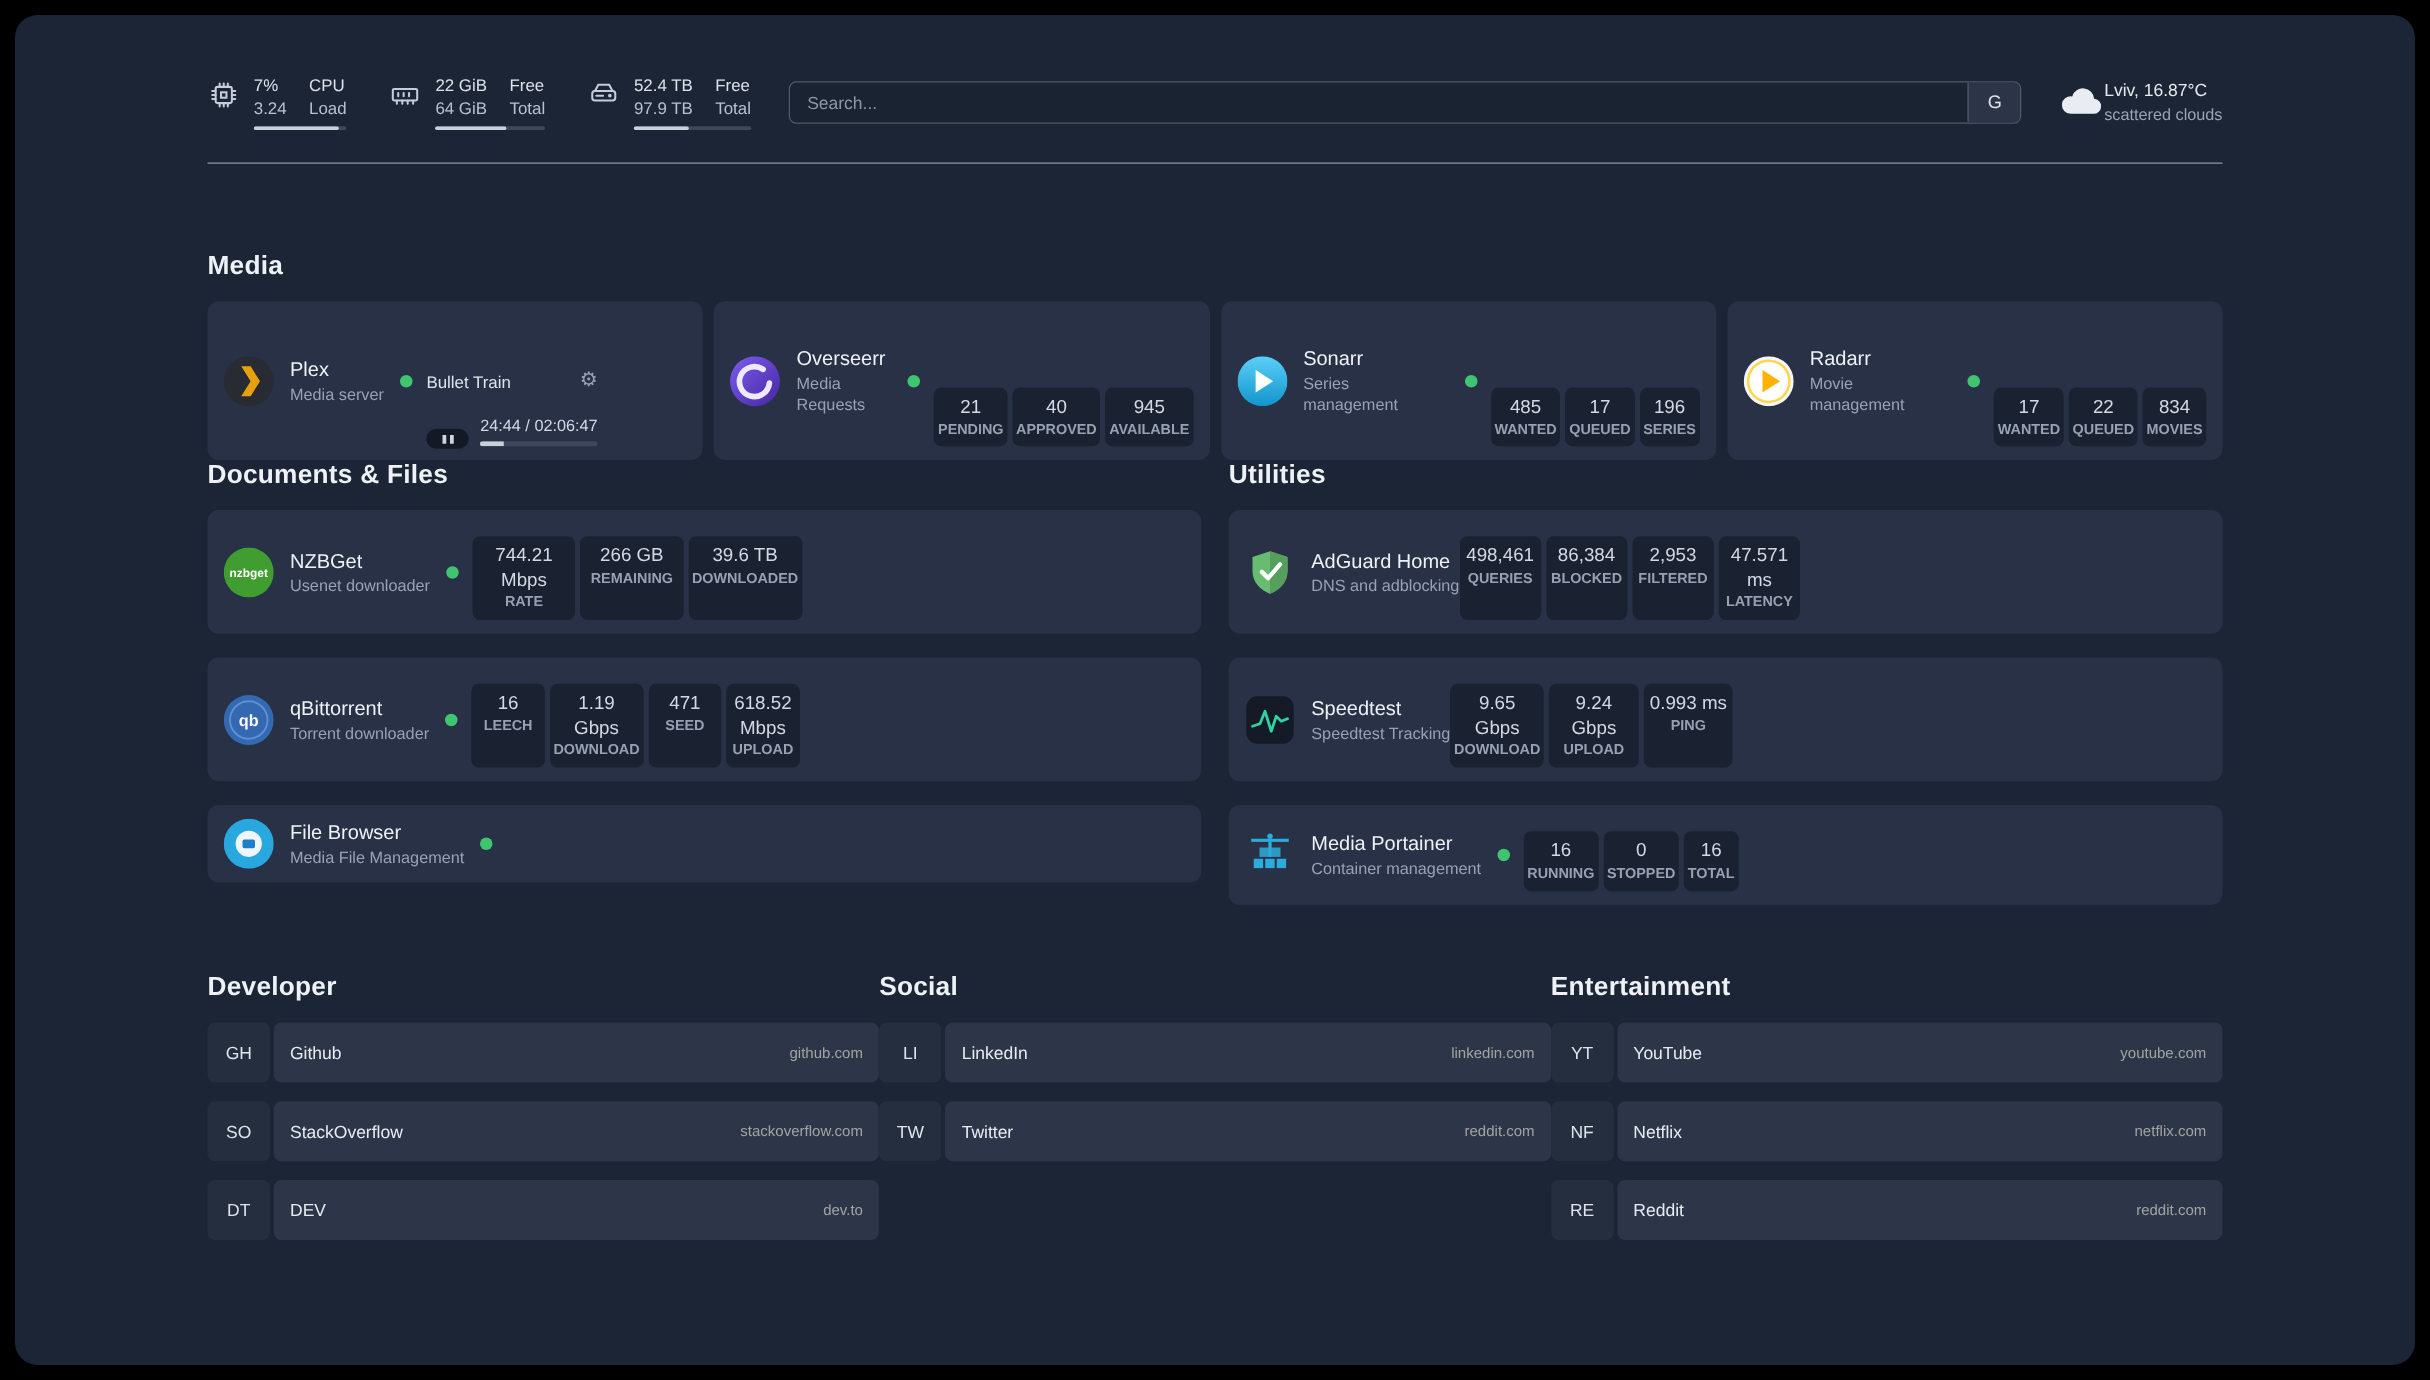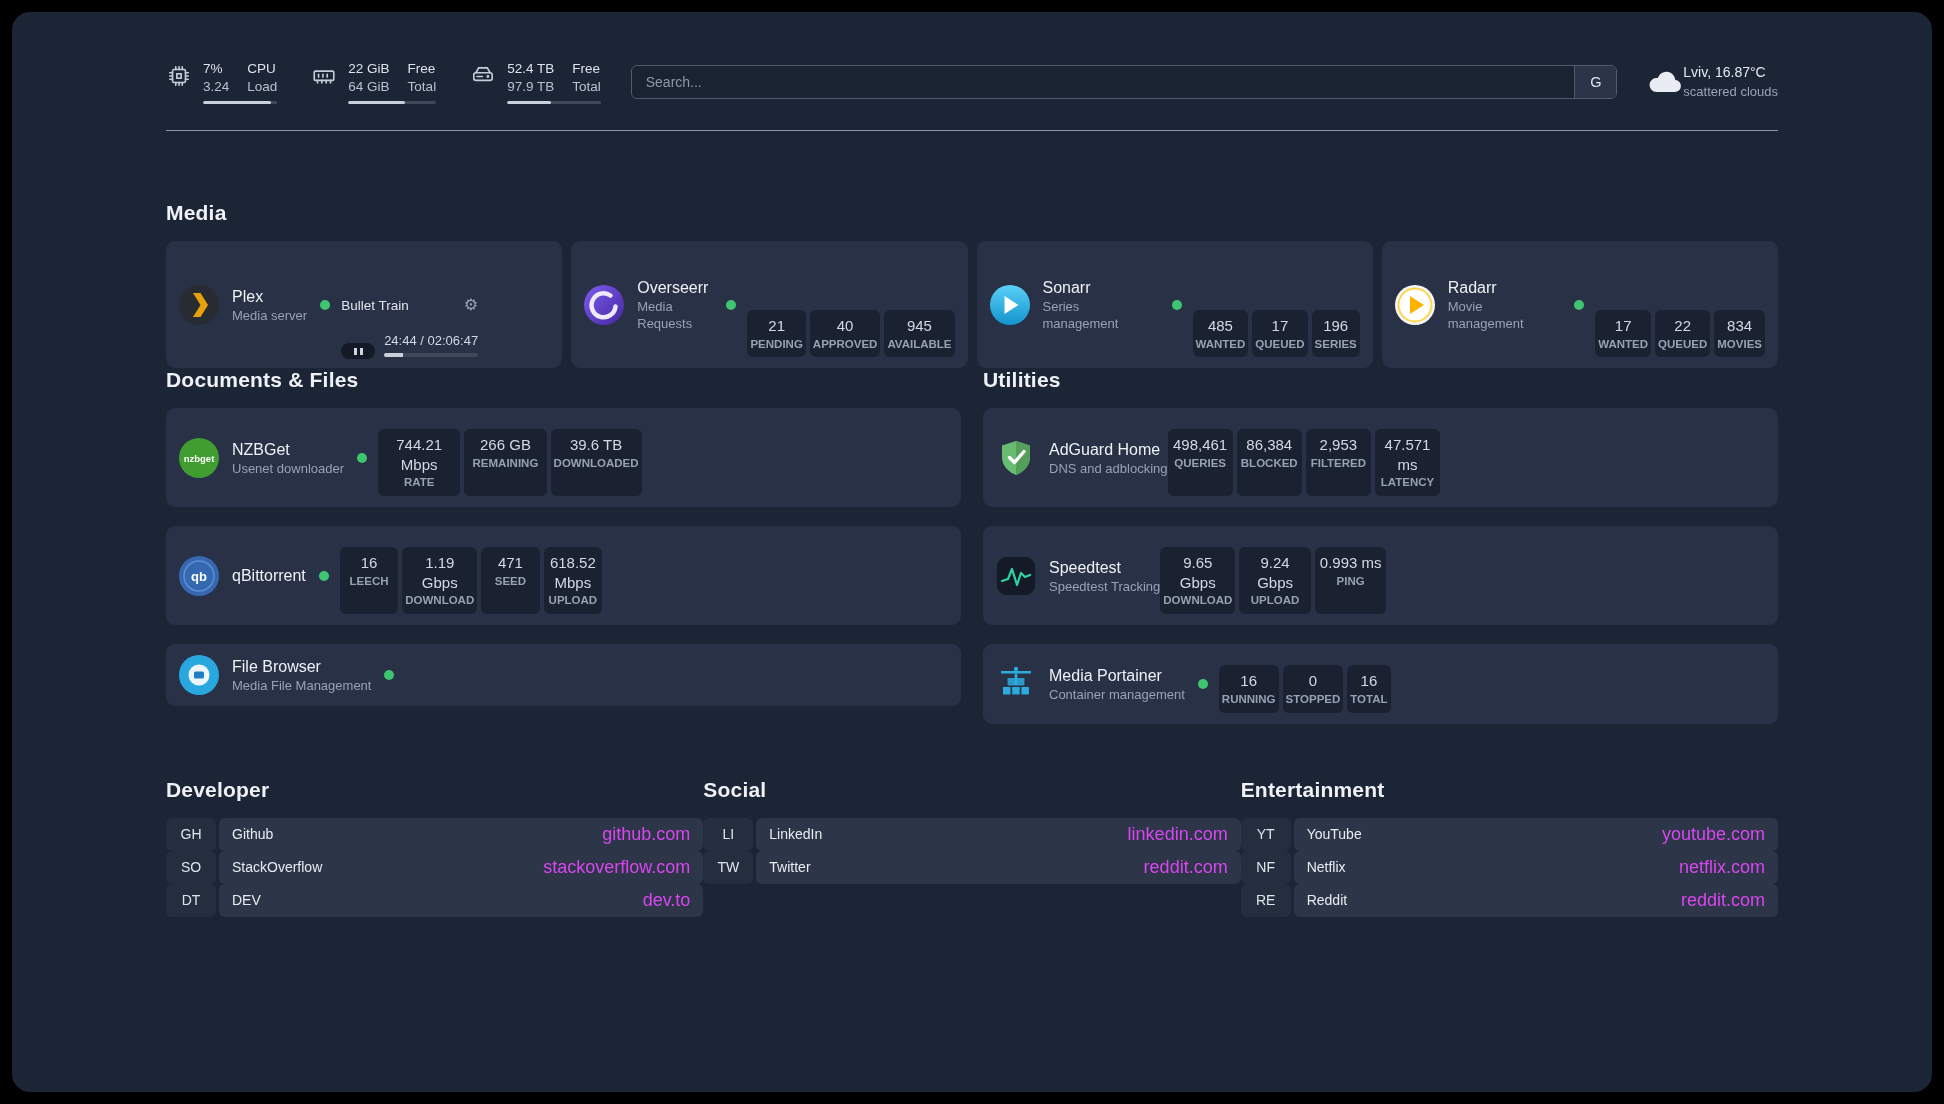--- a/index.html
+++ b/index.html
@@ -62,25 +62,25 @@
   .np-time{text-align:right;font-size:13px;color:#d3d9e3;margin-bottom:5px}
   .np-track{height:4px;background:#3e4859;border-radius:2px;overflow:hidden}
   .np-fill{height:100%;background:#c9d0da}
 
   .dual{display:grid;grid-template-columns:1fr 1fr;gap:22px;align-items:start}
   .col-cards{display:flex;flex-direction:column;gap:19px;margin-top:16px}
 
   
   .bookmarks{display:grid;grid-template-columns:repeat(3,1fr);margin-top:54px;align-items:start}
   .bm-rows{margin-top:16px}
-  .bm-row{display:flex;height:33px;cursor:pointer}
+  .bm-row{display:flex;height:48px;margin-bottom:15px;cursor:pointer}
   .bm-abbr{width:50px;background:#242e3f;border-radius:6px;display:flex;align-items:center;justify-content:center;font-size:14px;color:#dfe4ec;margin-right:3px;flex:0 0 auto}
   .bm-main{flex:1;background:#2c3648;border-radius:6px;display:flex;align-items:center;justify-content:space-between;padding:0 13px;min-width:0}
   .bm-name{font-size:14px;color:#e8ecf2}
-  .bm-domain{font-size:18px;color:#d946ef}
+  .bm-domain{font-size:12px;color:#a3a3a3}
 </style>
 </head>
 <body>
 
 <div class="frame">
 <div class="app">
 <div class="content">
 
   <header class="topbar">
     <div class="resources">
@@ -365,20 +365,21 @@
           <div class="card-head">
             <span class="app-icon">
               <svg width="40" height="40" viewBox="0 0 40 40">
                 <circle cx="20" cy="20" r="20" fill="#3469b2"></circle>
                 <circle cx="20" cy="20" r="15" fill="none" stroke="#5d8fd1" stroke-width="1.5"></circle>
                 <text x="20" y="25" text-anchor="middle" font-size="13" fill="#ffffff" font-weight="bold" font-family="sans-serif">qb</text>
               </svg>
             </span>
             <div class="card-titles">
               <div class="card-name">qBittorrent</div>
+              <div class="card-desc">Torrent downloader</div>
             </div>
             <span class="status-dot"></span>
           </div>
           <div class="stats">
             <div class="stat">
               <div class="stat-value">16</div>
               <div class="stat-label">LEECH</div>
             </div>
             <div class="stat">
               <div class="stat-value">1.19 Gbps</div>

